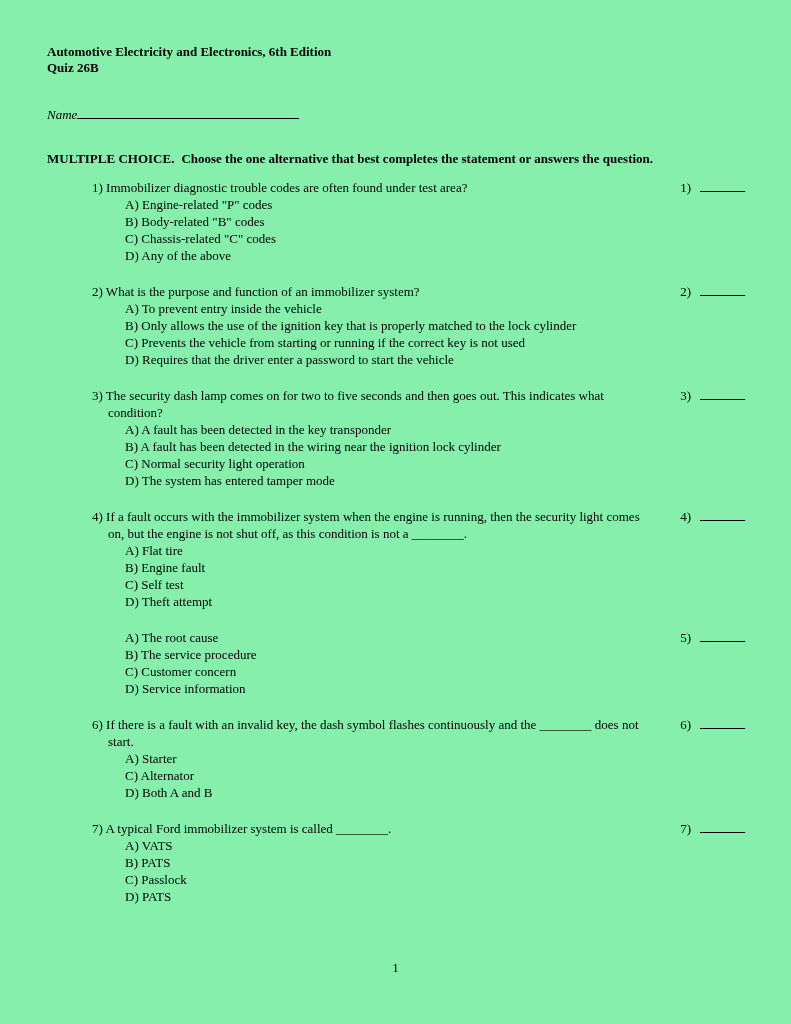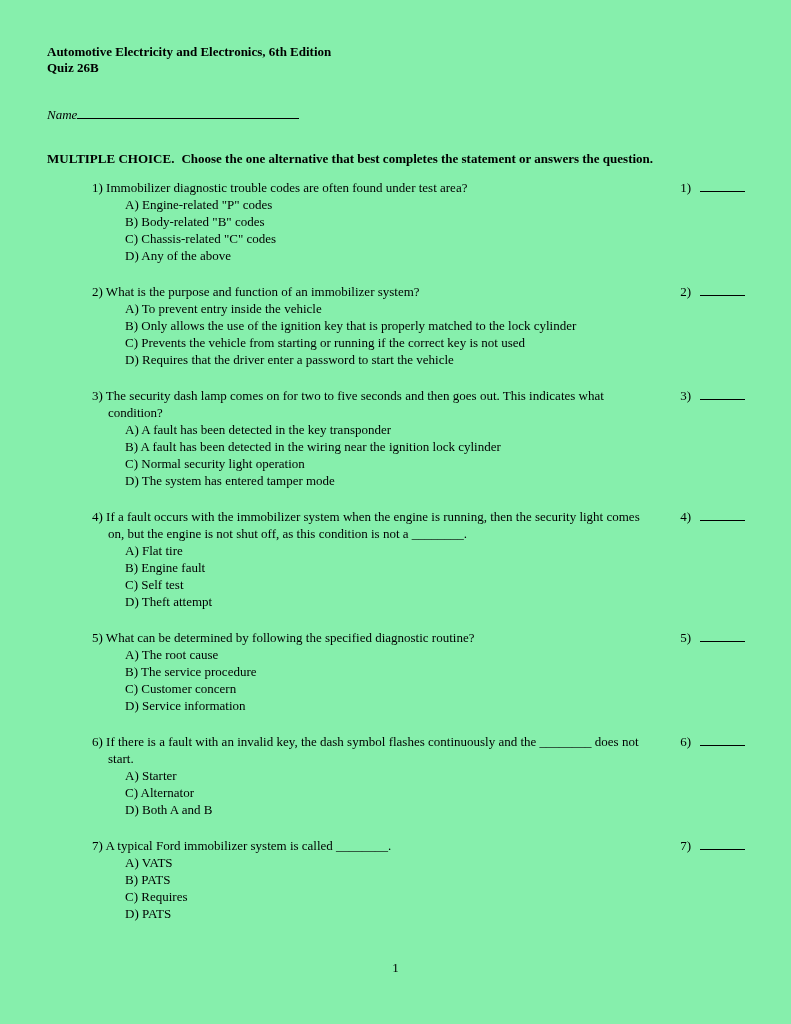--- a/index.html
+++ b/index.html
@@ -130,21 +130,20 @@
               <div class="choice">D) Theft attempt</div>
             </div>
           </div>
           <div class="answer">
             <span class="a-num">4)</span>
             <span class="a-blank"></span>
           </div>
         </div>
         <div class="q-row">
           <div class="q-main">
-            <div class="q-text"><span>5)</span> <span>What can be determined by following the specified diagnostic routine?</span></div>
             <div class="choices">
               <div class="choice">A) The root cause</div>
               <div class="choice">B) The service procedure</div>
               <div class="choice">C) Customer concern</div>
               <div class="choice">D) Service information</div>
             </div>
           </div>
           <div class="answer">
             <span class="a-num">5)</span>
             <span class="a-blank"></span>
@@ -163,21 +162,21 @@
             <span class="a-num">6)</span>
             <span class="a-blank"></span>
           </div>
         </div>
         <div class="q-row">
           <div class="q-main">
             <div class="q-text"><span>7)</span> <span>A typical Ford immobilizer system is called ________.</span></div>
             <div class="choices">
               <div class="choice">A) VATS</div>
               <div class="choice">B) PATS</div>
-              <div class="choice">C) Requires</div>
+              <div class="choice">C) Passlock</div>
               <div class="choice">D) PATS</div>
             </div>
           </div>
           <div class="answer">
             <span class="a-num">7)</span>
             <span class="a-blank"></span>
           </div>
         </div>
       </div>
 

